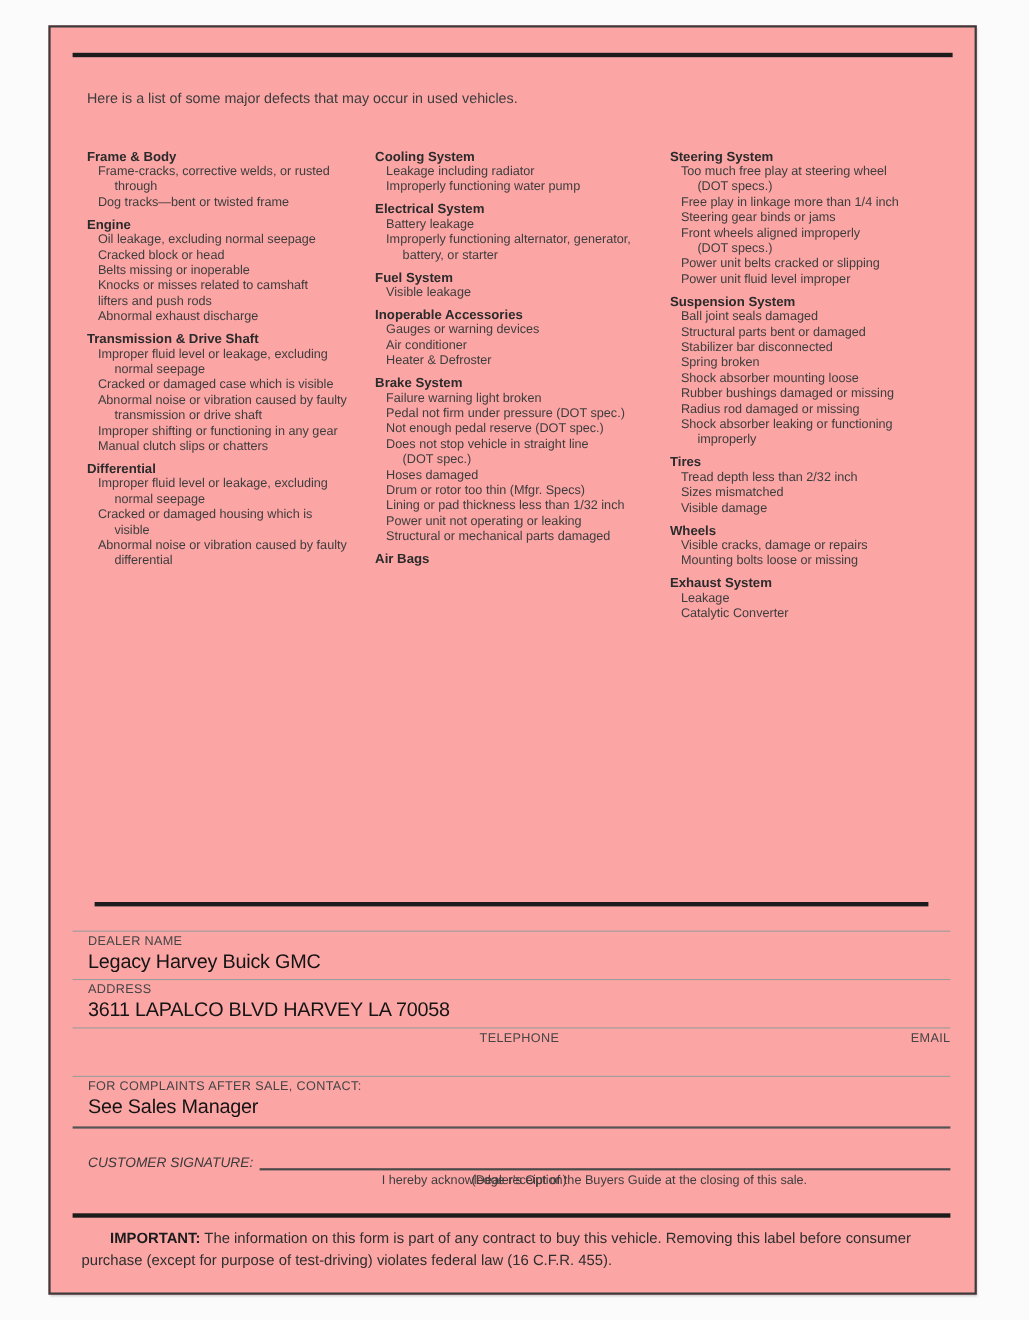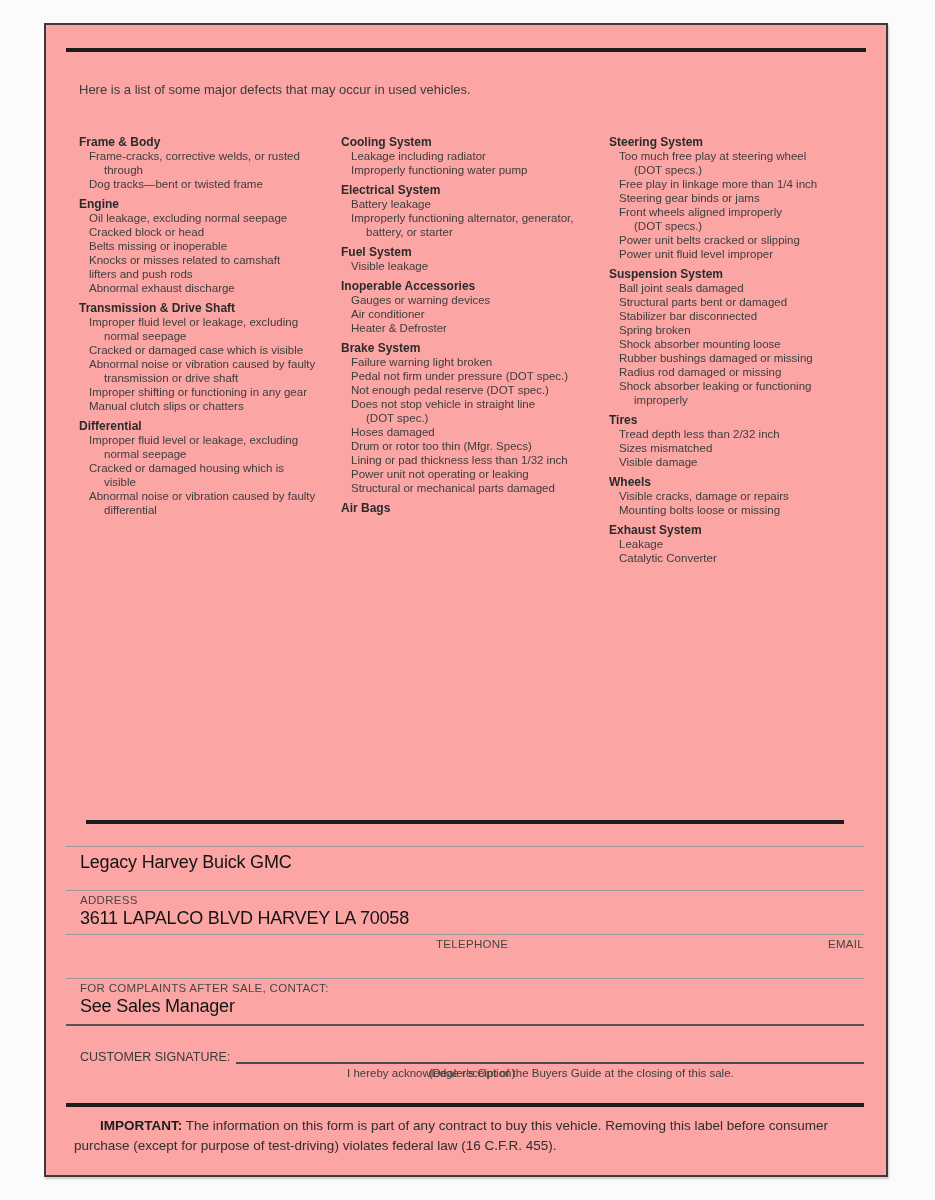--- a/index.html
+++ b/index.html
@@ -80,20 +80,21 @@
     margin-top: 2px;
   }
   .field-last {
     border-bottom: 2px solid #555;
     padding-bottom: 7px;
   }
   .sig-row {
     display: flex;
     margin-top: 24px;
     padding-left: 14px;
+    font-style: italic;
   }
   .sig-label { font-size: 12.5px; color: #3a3a3a; white-space: nowrap; }
   .sig-line {
     flex: 1;
     border-bottom: 2px solid #4a4a4a;
     height: 14px;
     margin-left: 6px;
   }
   .sig-sub-row {
     position: relative;
@@ -355,20 +356,21 @@
           </div>
         </div>
       </div>
   </div>
 
   <div class="dealer">
     <div class="rule-thick"></div>
     <div class="fields">
 
       <div class="field">
+        <div class="field-label">DEALER NAME</div>
         <div class="field-value">Legacy Harvey Buick GMC</div>
       </div>
 
       <div class="field">
         <div class="field-label">ADDRESS</div>
         <div class="field-value">3611 LAPALCO BLVD HARVEY LA 70058</div>
       </div>
 
       <div class="field">
         <div class="field-label-row">

